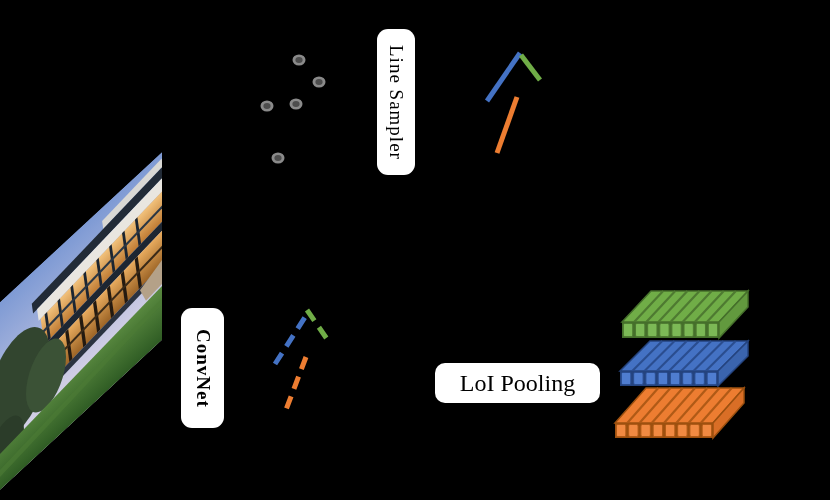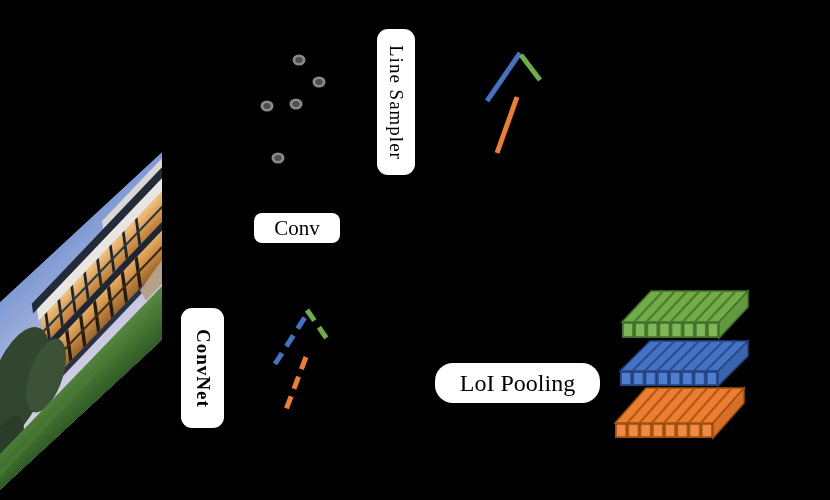--- a/index.html
+++ b/index.html
@@ -9,21 +9,21 @@
   }
   
   #overlay{position:absolute;left:0;top:0;width:830px;height:500px;}
   
   .box{
     position:absolute;background:#fff;color:#000;
     display:flex;align-items:center;justify-content:center;
     box-sizing:border-box;
   }
   .box-conv{left:254px;top:213px;width:86px;height:30px;border-radius:8px;font-size:21px;}
-  .box-loi{left:435px;top:363px;width:165px;height:40px;border-radius:18px;font-size:24px;}
+  .box-loi{left:435px;top:363px;width:165px;height:40px;border-radius:10px;font-size:24px;}
   .box-sampler{left:377px;top:29px;width:38px;height:146px;border-radius:11px;font-size:19px;}
   .box-convnet{left:181px;top:308px;width:43px;height:120px;border-radius:11px;font-size:19px;font-weight:bold;}
   .vtext{writing-mode:vertical-rl;letter-spacing:1px;}
   
   .house-wrap{
     position:absolute;left:0;top:302px;width:162px;height:188px;
     transform:skewY(-42.8deg);transform-origin:0 0;overflow:hidden;
   }
   .house-wrap svg{display:block;}
 </style>
@@ -178,23 +178,20 @@
         <rect x="677.65" y="424.4" width="9.45" height="12.2" rx="1.5" fill="#F18A42" stroke="#B05A16" stroke-width="1"></rect>
         <rect x="689.9" y="424.4" width="9.45" height="12.2" rx="1.5" fill="#F18A42" stroke="#B05A16" stroke-width="1"></rect>
         <rect x="702.15" y="424.4" width="9.45" height="12.2" rx="1.5" fill="#F18A42" stroke="#B05A16" stroke-width="1"></rect>
         <polygon points="713,423 744,388 744,403 713,438" fill="#D96E26" stroke="#9C500F" stroke-width="1.5"></polygon>
       </g>
     </svg>
 
   <div class="box box-convnet">
     <span class="vtext">ConvNet</span>
   </div>
-  <div class="box box-conv">
-    <span>Conv</span>
-  </div>
   <div class="box box-sampler">
     <span class="vtext">Line Sampler</span>
   </div>
   <div class="box box-loi">
     <span>LoI Pooling</span>
   </div>
 
 </div>
 
 </body></html>

